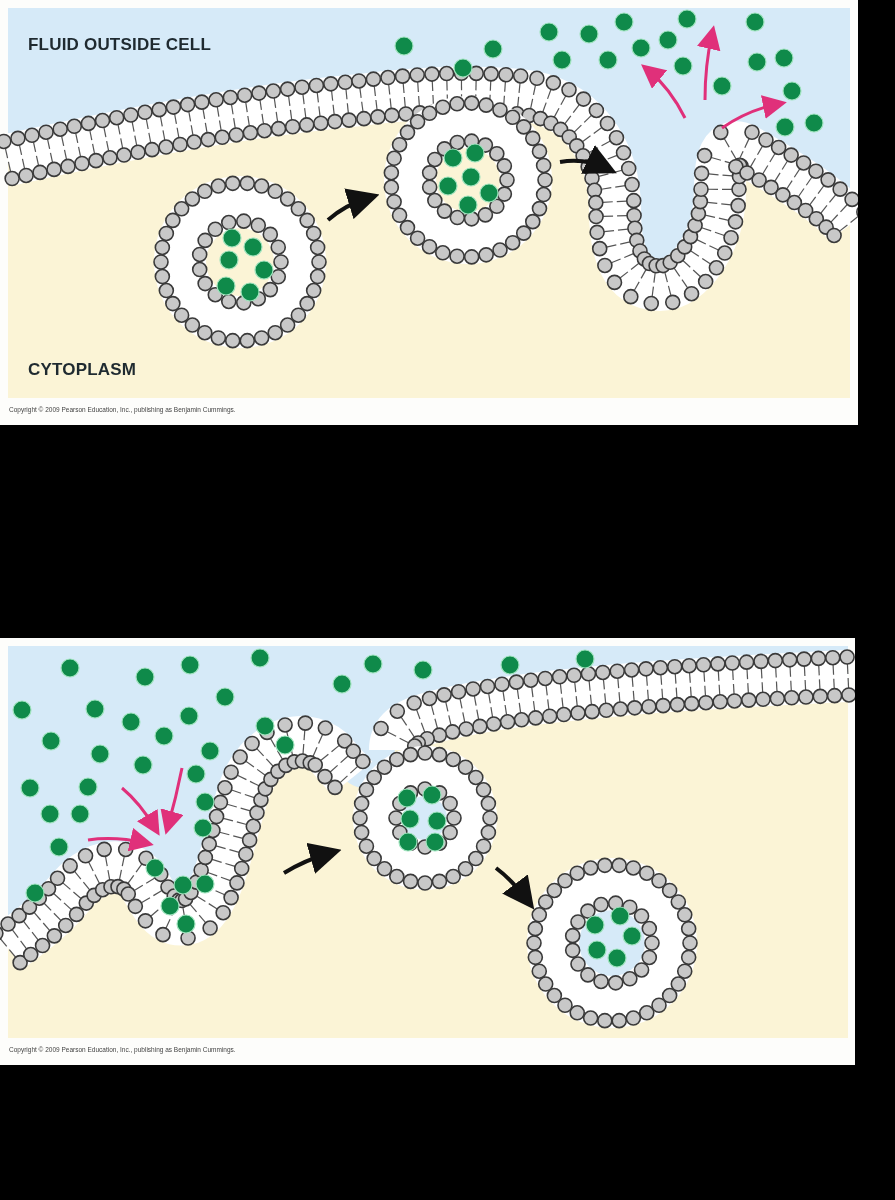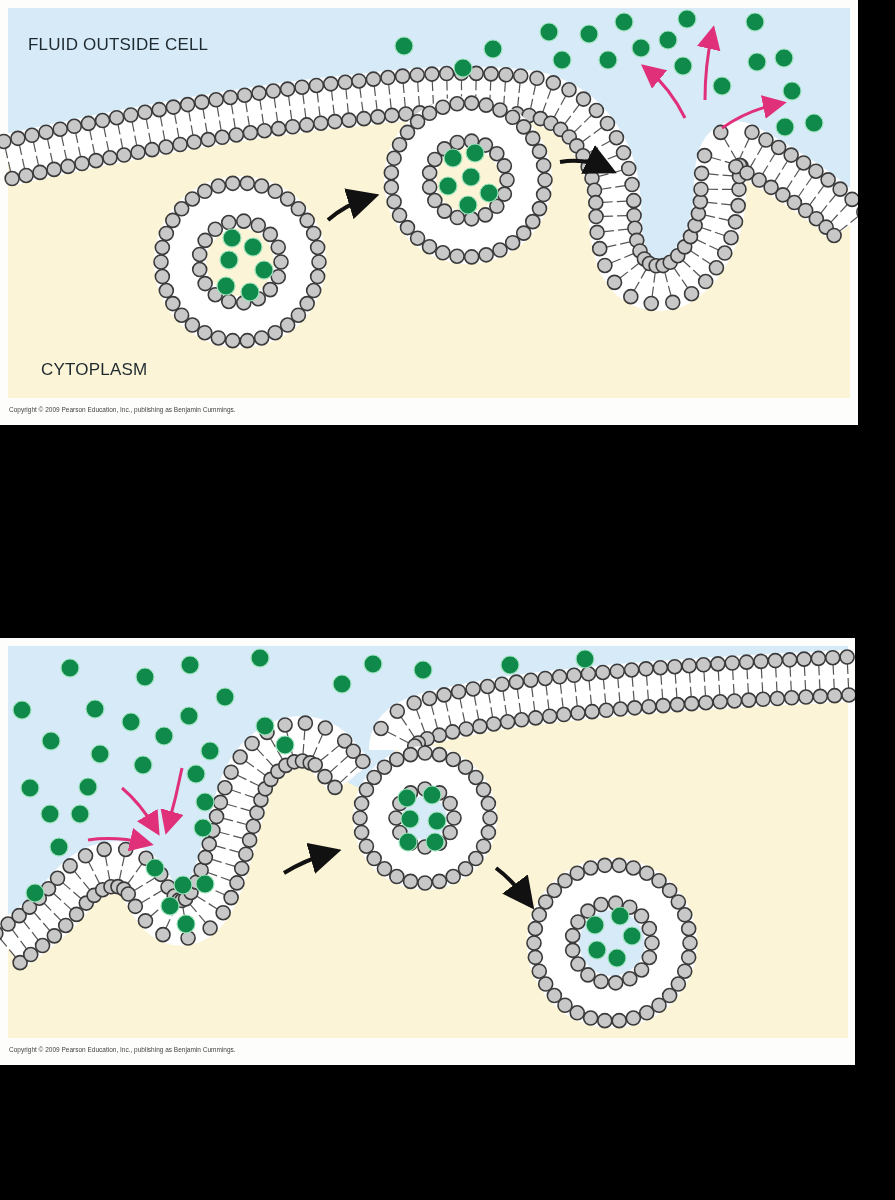--- a/index.html
+++ b/index.html
@@ -1,19 +1,19 @@
 <!DOCTYPE html>
 <html><head>
 <meta charset="utf-8">
 <style>
   html, body { margin:0; padding:0; background:#000; }
   body { width:895px; height:1200px; position:relative; overflow:hidden; font-family:"Liberation Sans", sans-serif; }
   .panel { position:absolute; background:#fdfdfb; }
   .panel svg { position:absolute; left:0; top:0; }
-  .label { position:absolute; font-family:"Liberation Sans", sans-serif; font-weight:normal; font-size:17px; color:#1f2a30; letter-spacing:0.2px; }
+  .label { position:absolute; font-family:"Liberation Sans", sans-serif; font-weight:bold; font-size:17px; color:#1f2a30; letter-spacing:0.2px; }
   .copyright { position:absolute; font-family:"Liberation Sans", sans-serif; font-size:6.5px; color:#444; white-space:nowrap; }
 </style>
 </head>
 <body>
 
 <div class="panel" style="left:0;top:0;width:858px;height:425px;">
   <svg id="svg1" width="858" height="425" viewBox="0 0 858 425">
     <defs>
       <marker id="arrK" markerWidth="8" markerHeight="8" refX="5" refY="4" orient="auto">
         <path d="M0,0 L8,4 L0,8 z" fill="#111"></path>
@@ -478,21 +478,21 @@
       </g>
 
     <path d="M328,220 Q345,205 368,198" stroke="#111" stroke-width="4" fill="none" marker-end="url(#arrK)"></path>
     <path d="M560,162 Q585,158 606,168" stroke="#111" stroke-width="4" fill="none" marker-end="url(#arrK)"></path>
 
     <path d="M685,118 Q670,88 648,70" stroke="#e0307a" stroke-width="3" fill="none" marker-end="url(#arrP)"></path>
     <path d="M705,100 Q705,65 712,34" stroke="#e0307a" stroke-width="3" fill="none" marker-end="url(#arrP)"></path>
     <path d="M722,128 Q748,110 778,104" stroke="#e0307a" stroke-width="3" fill="none" marker-end="url(#arrP)"></path>
   </svg>
   <div class="label" style="left:28px;top:35px;">FLUID OUTSIDE CELL</div>
-  <div class="label" style="left:41px;top:360px;">CYTOPLASM</div>
+  <div class="label" style="left:28px;top:360px;">CYTOPLASM</div>
   <div class="copyright" style="left:9px;top:406px;">Copyright © 2009 Pearson Education, Inc., publishing as Benjamin Cummings.</div>
 </div>
 
 <div class="panel" style="left:0;top:638px;width:855px;height:427px;">
   <svg id="svg2" width="855" height="427" viewBox="0 0 855 427">
     <defs>
       <marker id="arrK2" markerWidth="8" markerHeight="8" refX="5" refY="4" orient="auto">
         <path d="M0,0 L8,4 L0,8 z" fill="#111"></path>
       </marker>
       <marker id="arrP2" markerWidth="8" markerHeight="8" refX="5" refY="4" orient="auto">

